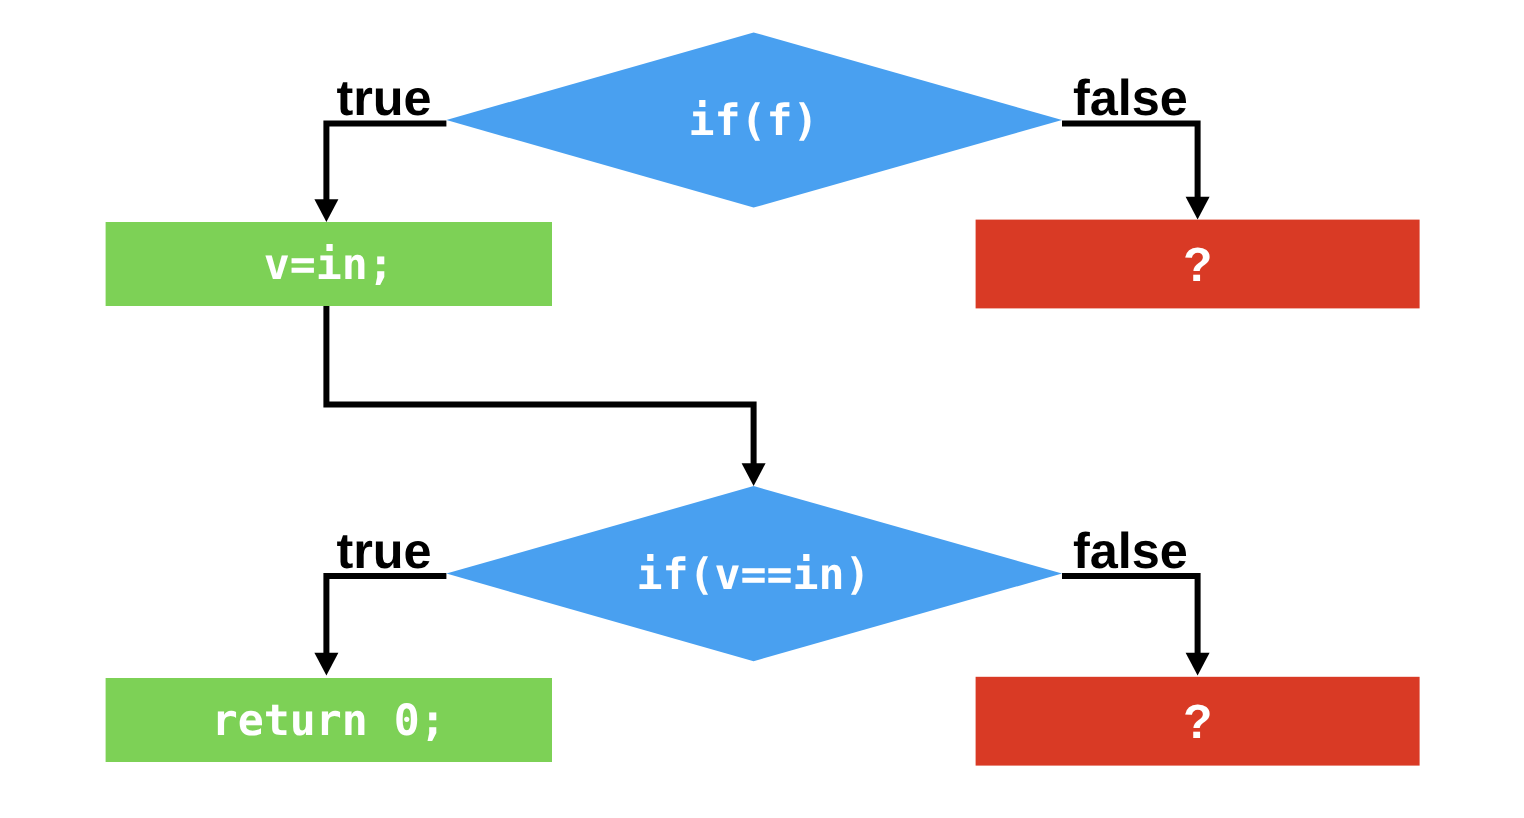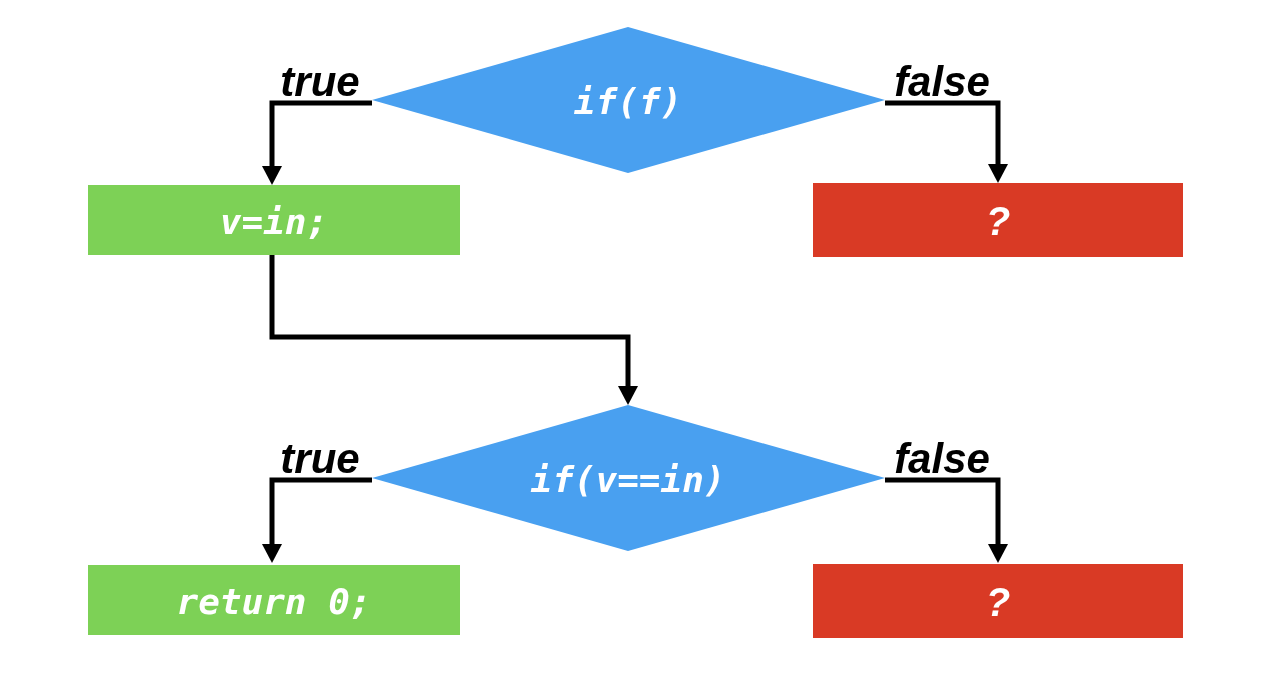--- a/index.html
+++ b/index.html
@@ -6,21 +6,20 @@
     margin: 0;
     padding: 0;
     background: #ffffff;
   }
   .stage {
     width: 1270px;
     height: 682px;
     position: relative;
     background: #ffffff;
     overflow: hidden;
-    font-style: italic;
   }
   svg { display: block; }
   .connector {
     fill: none;
     stroke-width: 5px;
     stroke-linejoin: miter;
     stroke-linecap: butt;
   }
   .code-text {
     font-family: "DejaVu Sans Mono", monospace;

